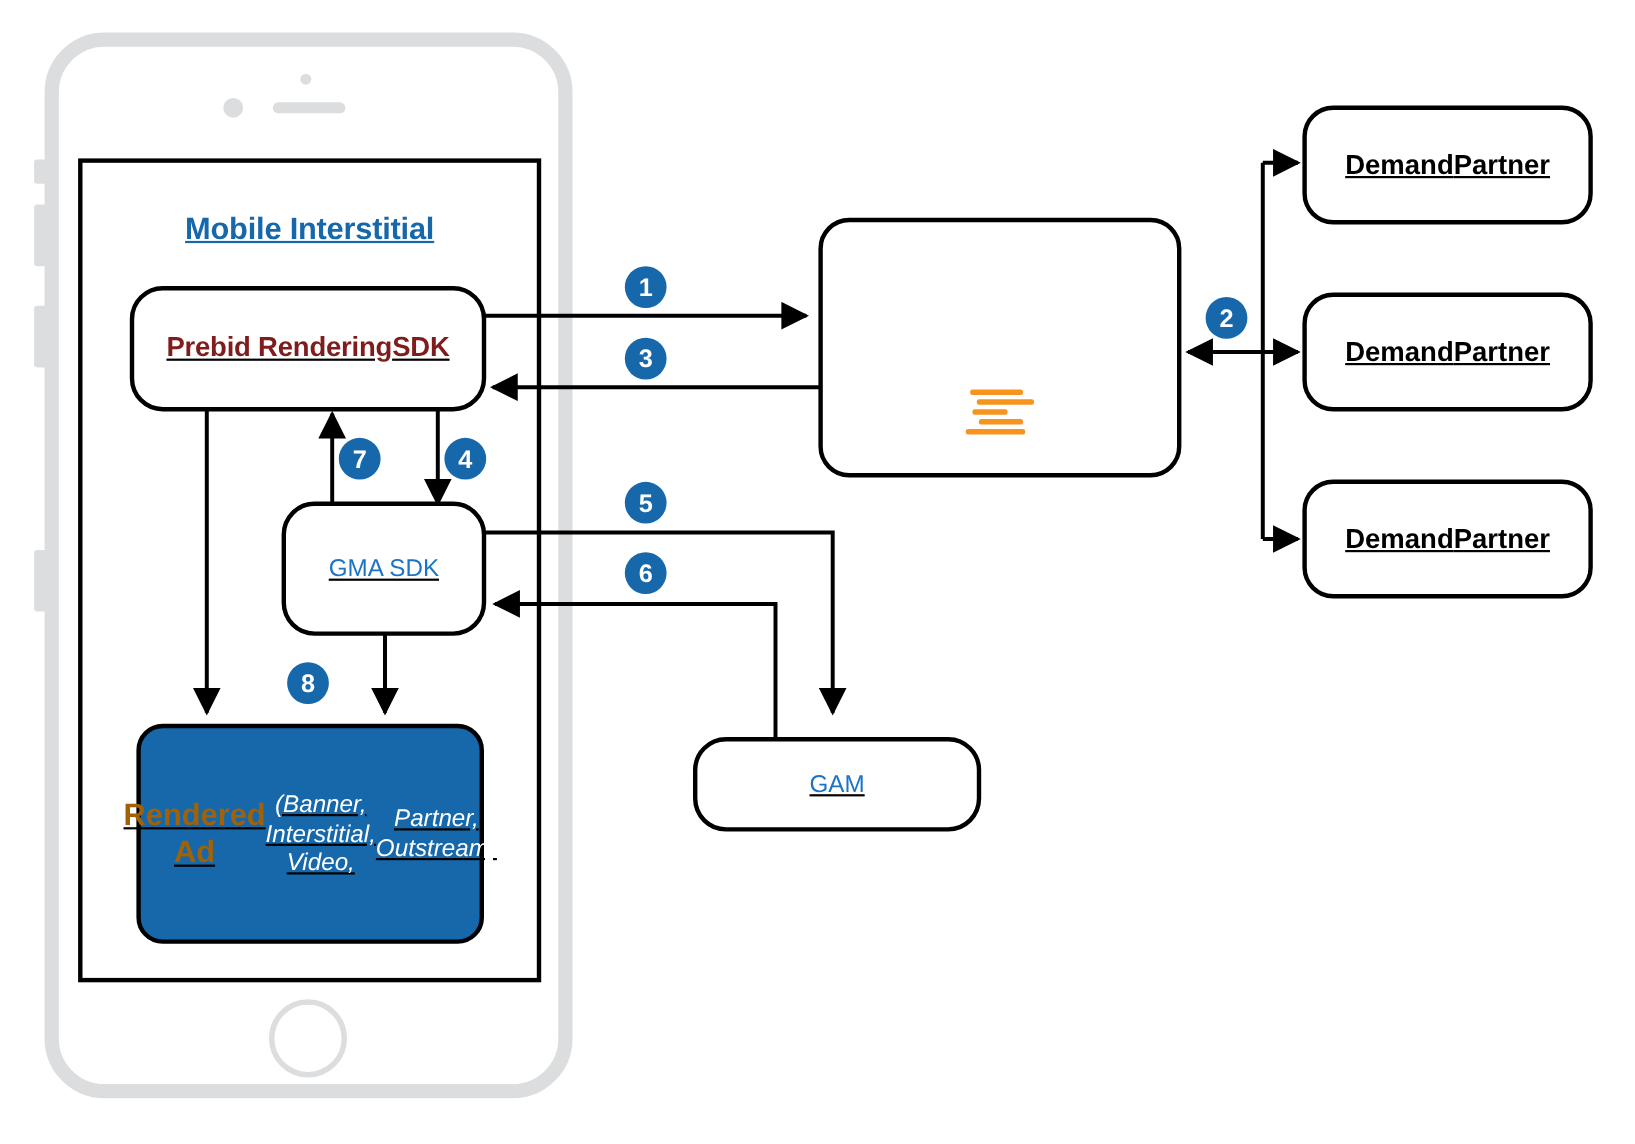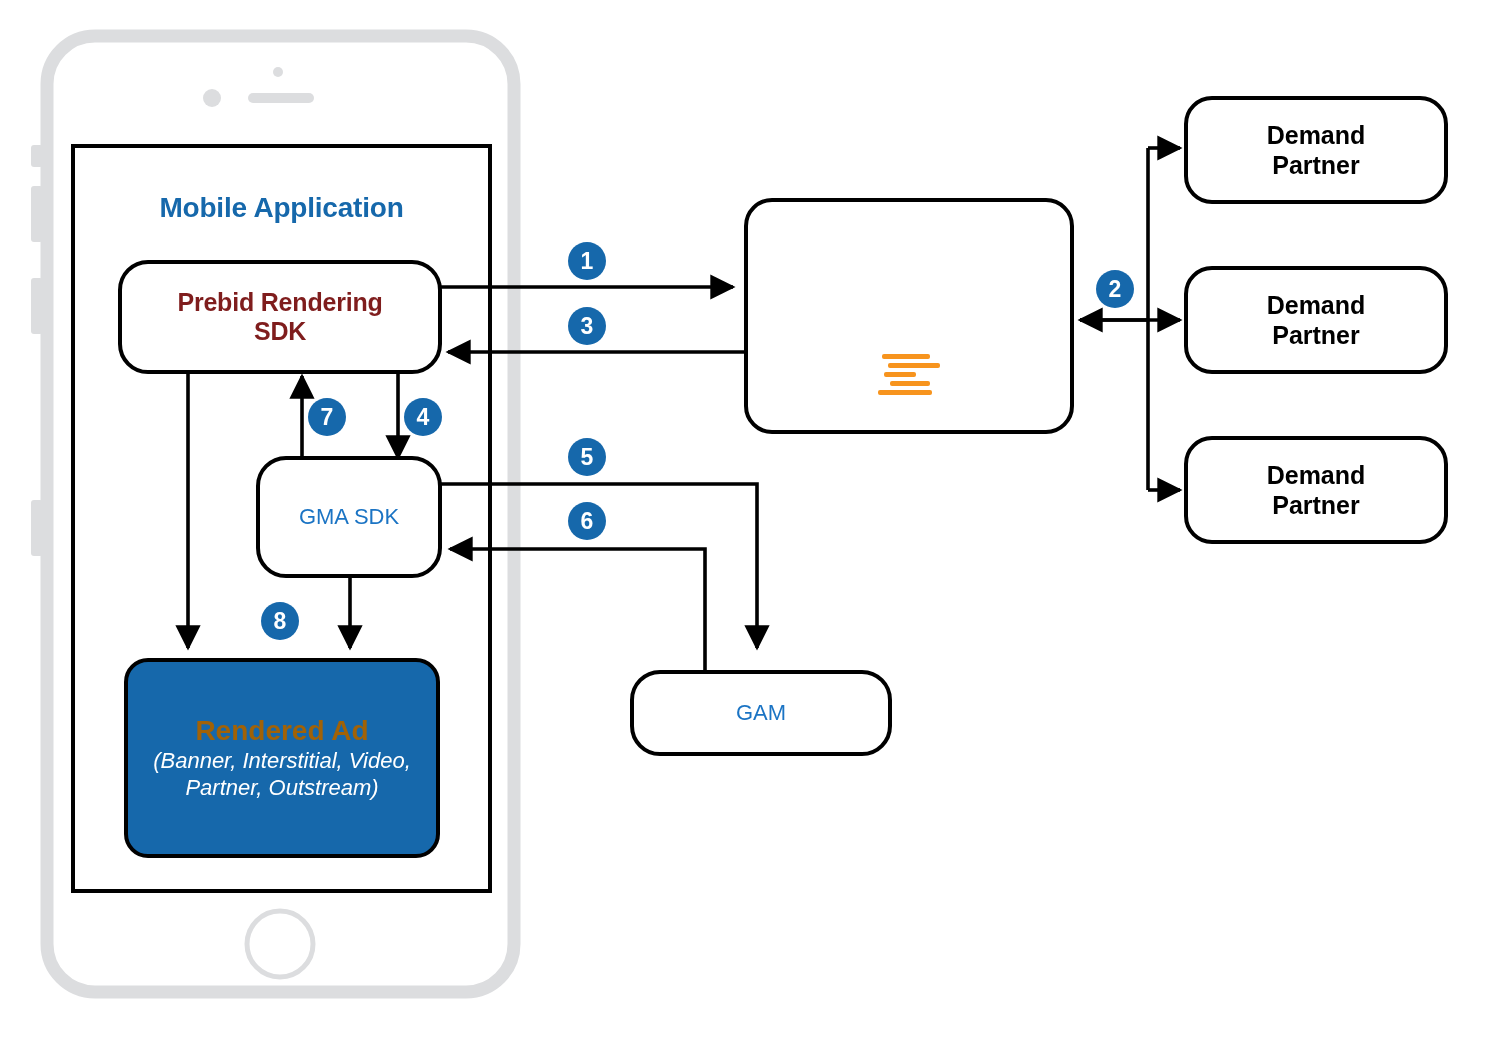--- a/index.html
+++ b/index.html
@@ -20,25 +20,26 @@
   svg.layer {
     position: absolute;
     left: 0;
     top: 0;
     width: 1486px;
     height: 1040px;
   }
   .node-label {
     position: absolute;
     display: flex;
-    flex-direction: column;
+    flex-direction: row;
     align-items: center;
     justify-content: center;
     text-align: center;
     pointer-events: none;
+    text-decoration: underline;
   }
   .lbl-blue-bold {
     color: #7f1d1d;
     font-weight: bold;
     font-size: 25px;
     line-height: 1.18;
     letter-spacing: -0.2px;
   }
   .lbl-blue-plain {
     color: #1b74c4;
@@ -166,21 +167,21 @@
 
     <rect x="746" y="200" width="326" height="232" rx="26" ry="26" fill="#ffffff" stroke="#000000" stroke-width="4"></rect>
 
     <rect x="632" y="672" width="258" height="82" rx="28" ry="28" fill="#ffffff" stroke="#000000" stroke-width="4"></rect>
 
     <rect x="1186" y="98" width="260" height="104" rx="26" ry="26" fill="#ffffff" stroke="#000000" stroke-width="4"></rect>
     <rect x="1186" y="268" width="260" height="104" rx="26" ry="26" fill="#ffffff" stroke="#000000" stroke-width="4"></rect>
     <rect x="1186" y="438" width="260" height="104" rx="26" ry="26" fill="#ffffff" stroke="#000000" stroke-width="4"></rect>
   </svg>
 
-  <div class="node-label app-title" style="left:73px; top:190px; width:417px; height:36px;">Mobile Application</div>
+  <div class="node-label app-title" style="left:73px; top:190px; width:417px; height:36px;">Mobile Interstitial</div>
 
   <div class="node-label" style="left:120px; top:262px; width:320px; height:110px;">
     <span class="lbl-blue-bold">Prebid Rendering</span>
     <span class="lbl-blue-bold">SDK</span>
   </div>
 
   <div class="node-label" style="left:258px; top:458px; width:182px; height:118px;">
     <span class="lbl-blue-plain">GMA SDK</span>
   </div>
 

